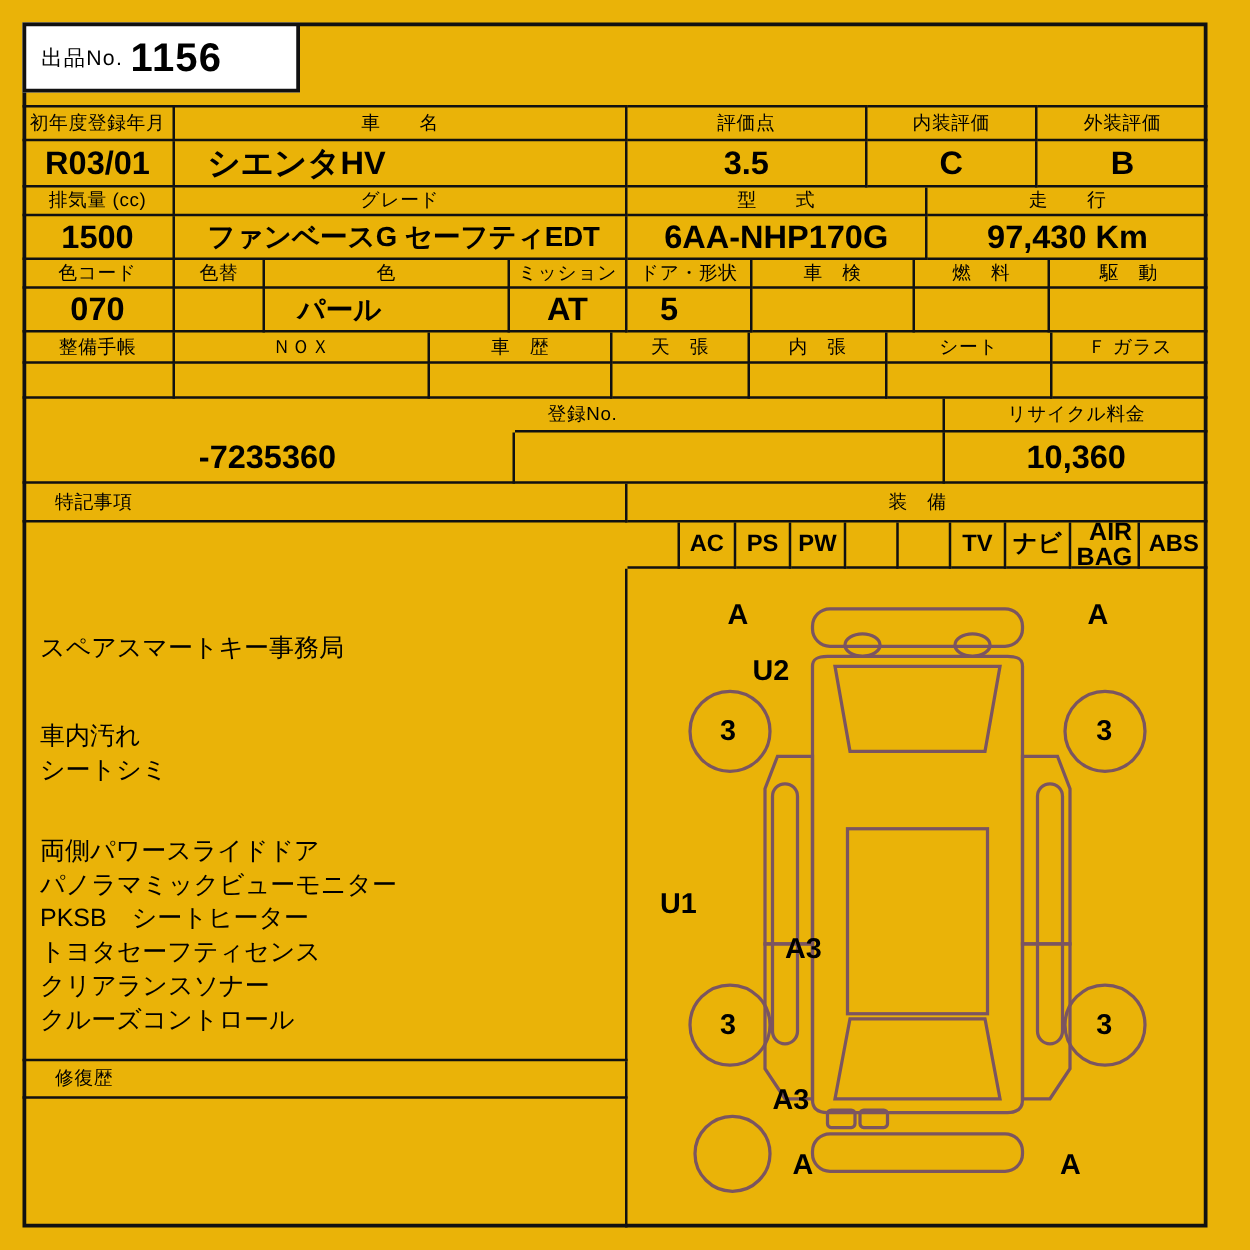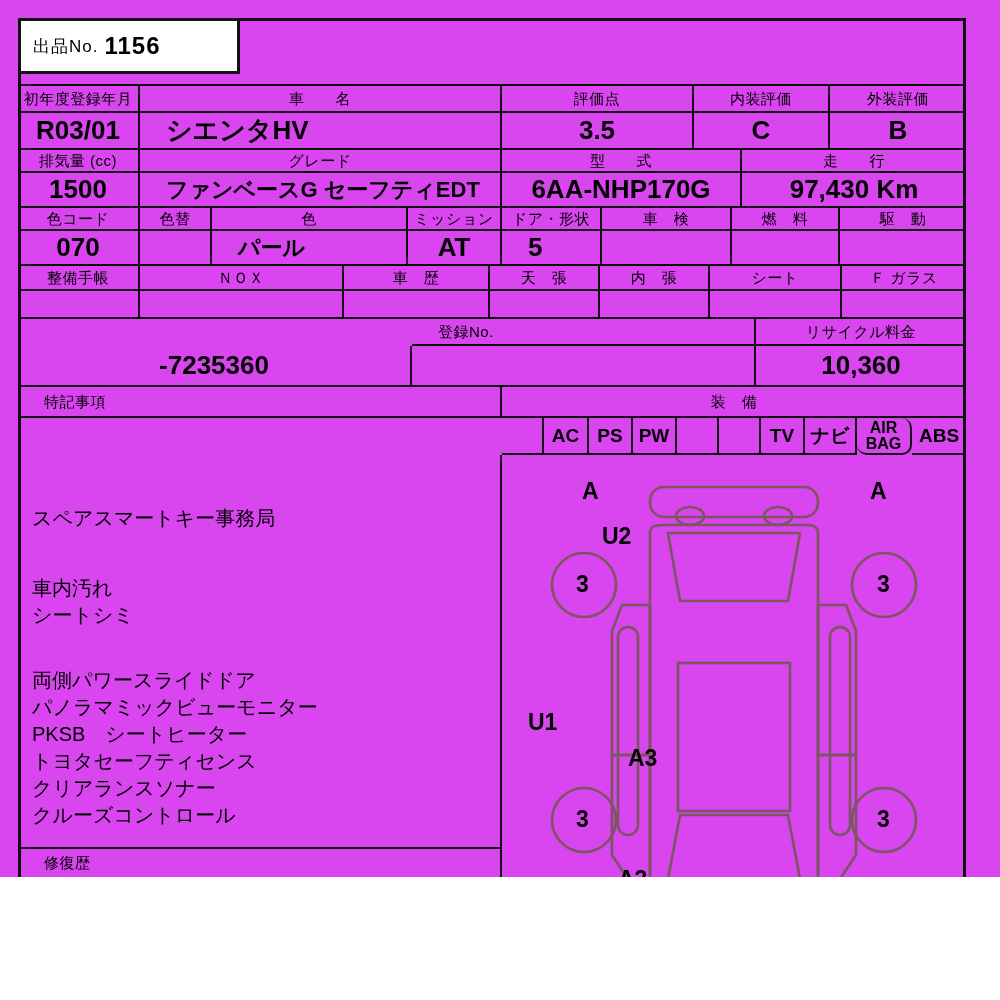--- a/index.html
+++ b/index.html
@@ -7,22 +7,22 @@
     padding: 0;
     background: #ffffff;
   }
   body {
     font-family: "Liberation Sans", sans-serif;
     color: #000000;
   }
   #sheet {
     position: relative;
     width: 1000px;
-    height: 877px;
-    background: #d946ef;
+    height: 1000px;
+    background: #eab308;
     overflow: hidden;
   }
   .frame {
     position: absolute;
     left: 18px;
     top: 18px;
     width: 948px;
     height: 964px;
     border: 3px solid #111;
     box-sizing: border-box;
@@ -67,21 +67,21 @@
     padding-left: 12px;
     background: #fff;
     z-index: 5;
   }
   #lotbox .lot-label {
     font-size: 17px;
     letter-spacing: 1px;
     margin-right: 6px;
   }
   #lotbox .lot-value {
-    font-size: 24px;
+    font-size: 32px;
     font-weight: bold;
     letter-spacing: 1px;
   }
 
   
   #notes {
     position: absolute;
     box-sizing: border-box;
     padding: 0;
   }
@@ -93,26 +93,25 @@
     position: absolute;
     left: 14px;
   }
 
   
   .eq {
     font-size: 19px;
     font-weight: bold;
   }
   .eq-two {
-    font-size: 16px;
+    font-size: 20px;
     font-weight: bold;
     line-height: 1.0;
     white-space: normal;
-    text-align: center;
-    border-radius: 10px;
+    text-align: right;
   }
 
   
   #diagram {
     position: absolute;
     left: 502px;
     top: 455px;
     width: 464px;
     height: 527px;
   }

